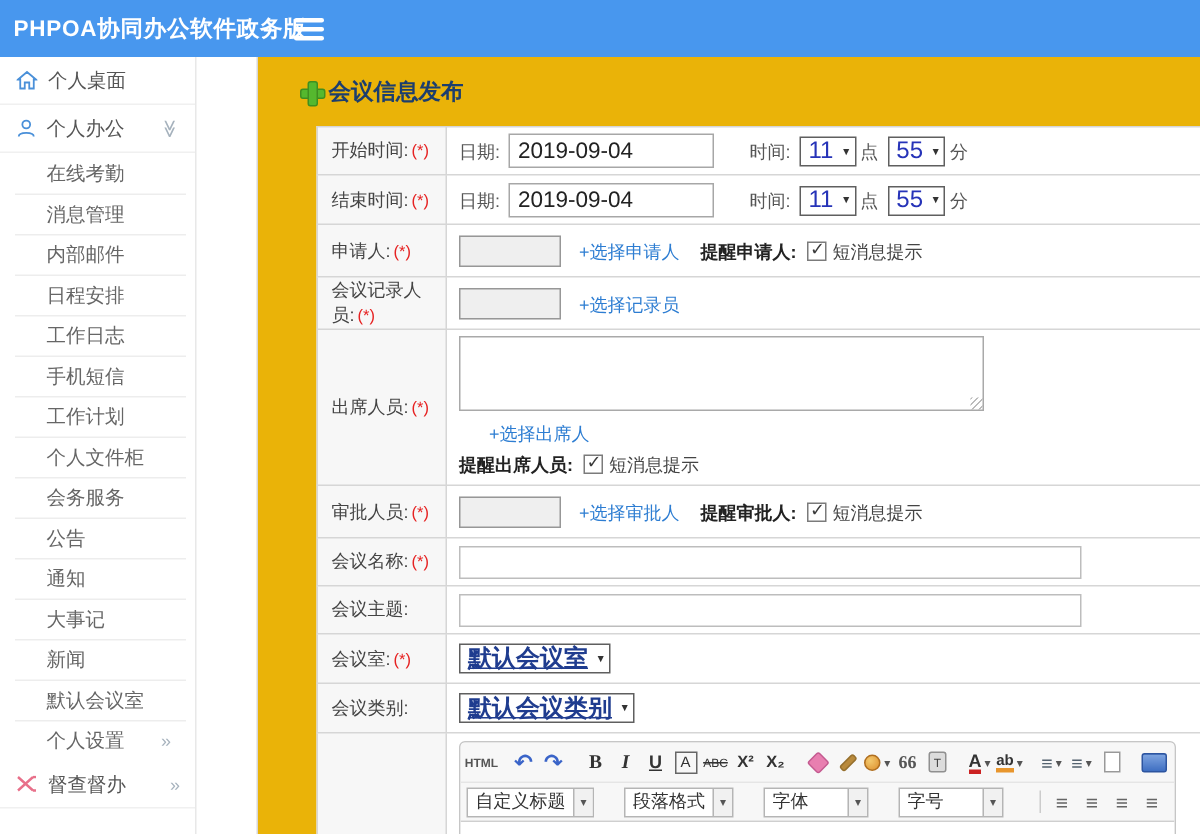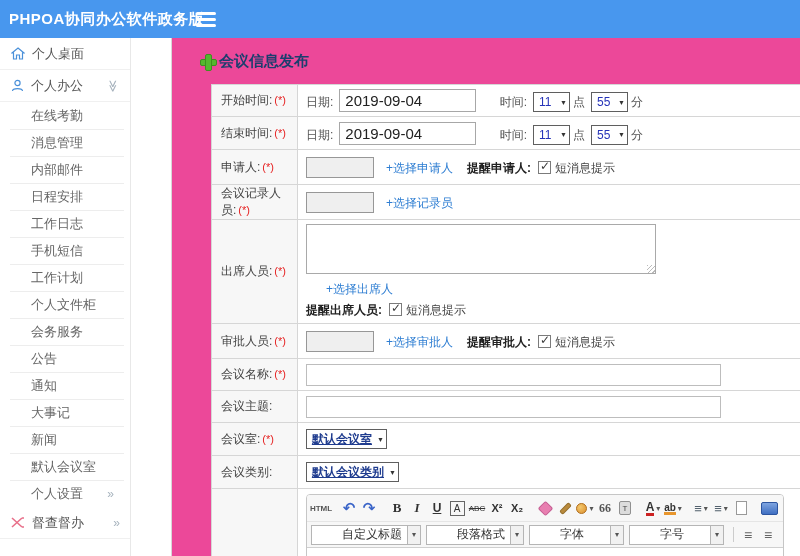--- a/index.html
+++ b/index.html
@@ -20,21 +20,21 @@
     font-size:13px; border-bottom:1px solid #f0f0f0; position:relative; cursor:pointer; }
   .m-item svg { margin-right:7px; flex:none; }
   .m-sub { height:27px; display:flex; align-items:center; padding-left:31px; color:#666;
     font-size:13px; position:relative; cursor:pointer; }
   .m-sub::before { content:""; position:absolute; top:0; left:10px; right:6px; border-top:1px solid #ededed; }
   .m-sub:first-child::before { display:none; }
   .chev-down { position:absolute; right:10px; color:#a6b2bd; font-size:12px; transform:rotate(90deg); }
   .chev-right { position:absolute; right:10px; color:#a6b2bd; font-size:12px; }
   .m-sub .chev-right { right:16px; }
 
-  main { flex:1; background:#ec4899; padding-left:28px; overflow:hidden; }
+  main { flex:1; background:#eab308; padding-left:28px; overflow:hidden; }
 
   
   .page-title { height:46px; display:flex; align-items:center; }
   .plus-icon { width:15px; height:15px; position:relative; margin-right:4px; }
   .plus-icon::before { content:""; position:absolute; left:0; top:5px; width:15px; height:5px;
     background:#55b82e; border:1px solid #3f8f20; border-radius:2px; }
   .plus-icon::after { content:""; position:absolute; left:5px; top:0; width:5px; height:15px;
     background:#55b82e; border:1px solid #3f8f20; border-radius:2px; }
   .page-title span { font-weight:bold; font-size:15px; color:#1c3e6e; }
 
@@ -43,21 +43,21 @@
   table.form td { border:1px solid #d6d6d6; font-size:12px; color:#444; vertical-align:middle; }
   td.lbl { background:#f7f7f7; width:86px; padding:0 3px 0 9px; }
   td.val { padding:4px 8px; }
   .req { color:#e62222; font-style:normal; font-size:11px; margin-left:2px; }
   .inl { color:#555; }
   .ml { margin-left:18px; }
   input.date { width:137px; height:23px; border:1px solid #a7a7a7; font-size:15px; color:#222;
     padding:0 5px; margin:0 2px 0 6px; font-family:inherit; }
   .sel { display:inline-flex; align-items:center; border:1px solid #5f5f5f; background:#fff;
     height:20px; padding:0 2px 0 5px; margin:0 3px 0 6px; cursor:pointer; }
-  .sel b { color:#2633b8; font-size:12px; font-weight:normal; min-width:16px; }
+  .sel b { color:#2633b8; font-size:16px; font-weight:normal; min-width:16px; }
   .sel .arr { font-size:7px; color:#333; margin-left:5px; font-style:normal; }
   .sel.room b, .sel.cat b { color:#1f3c8f; text-decoration:underline; font-weight:bold; min-width:auto; }
   input.mini { width:68px; height:21px; border:1px solid #979797; background:#efefef; margin-right:2px; }
   a.pick { color:#2d7dd2; font-size:12px; text-decoration:none; margin-left:10px; cursor:pointer; }
   .b { font-weight:bold; color:#222; margin-left:14px; }
   .cb { display:inline-block; width:13px; height:13px; border:1px solid #7b7b7b; background:#fff;
     vertical-align:-2px; margin:0 4px 0 7px; position:relative; cursor:pointer; }
   .cb[data-checked="true"]::after { content:"✓"; position:absolute; left:1px; top:-3px;
     font-size:12px; font-weight:bold; color:#3a3a3a; }
   textarea.ta { width:350px; height:50px; border:1px solid #a9a9a9; resize:none; background:#fff;
@@ -99,21 +99,21 @@
   .ic-new-page { width:11px; height:14px; background:#fff; border:1px solid #999; }
   .ic-fullscreen { width:17px; height:13px; background:linear-gradient(#7ea4e0,#3f6fc2); border:1px solid #2d55a0; border-radius:2px; }
   .ic-align-left,.ic-align-center,.ic-align-right,.ic-align-justify { font-size:14px; color:#666; font-weight:bold; }
   .ic-link { font-size:13px; color:#777; font-weight:bold; }
   .ic-unlink { font-size:13px; color:#a5a5a5; font-weight:bold; }
   .ic-image,.ic-insert-image { width:16px; height:12px; border:1px solid #8a8a8a;
     background:linear-gradient(160deg,#8fb8e8 0 45%,#e8963c 45%); position:relative; }
   .ic-insert-image::after { content:""; position:absolute; right:-2px; bottom:-2px; width:6px; height:6px;
     background:#52c41a; border-radius:50%; border:1px solid #3c9110; }
   .esel { height:20px; border:1px solid #b5b5b5; background:#fff; display:inline-flex; align-items:center;
-    margin-right:5px; font-size:12px; color:#333; cursor:pointer;padding-left:25px; }
+    margin-right:20px; font-size:12px; color:#333; cursor:pointer; }
   .esel .txt { padding:0 5px; min-width:55px; }
   .esel .darr { border-left:1px solid #b5b5b5; width:13px; height:100%; display:flex; align-items:center;
     justify-content:center; font-size:8px; color:#555; background:#f1f1f1; font-style:normal; }
 </style>
 </head>
 <body>
 
 <div class="header">
   <span class="title">PHPOA协同办公软件政务版</span>
   <span class="hamburger">

